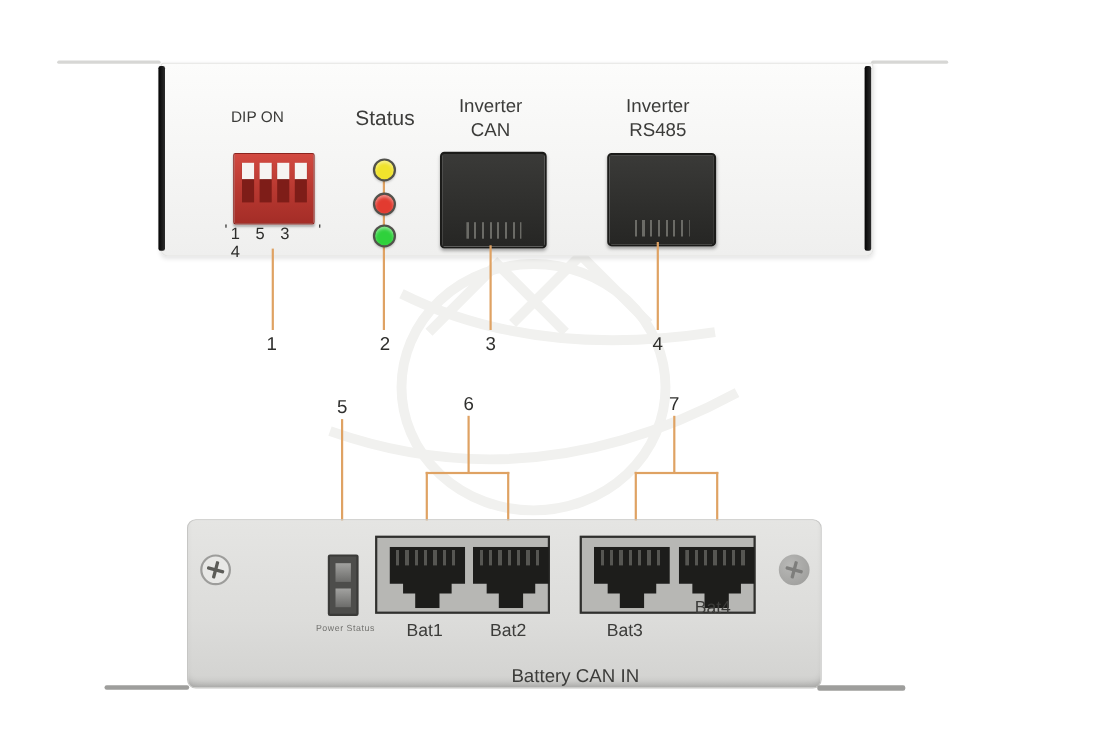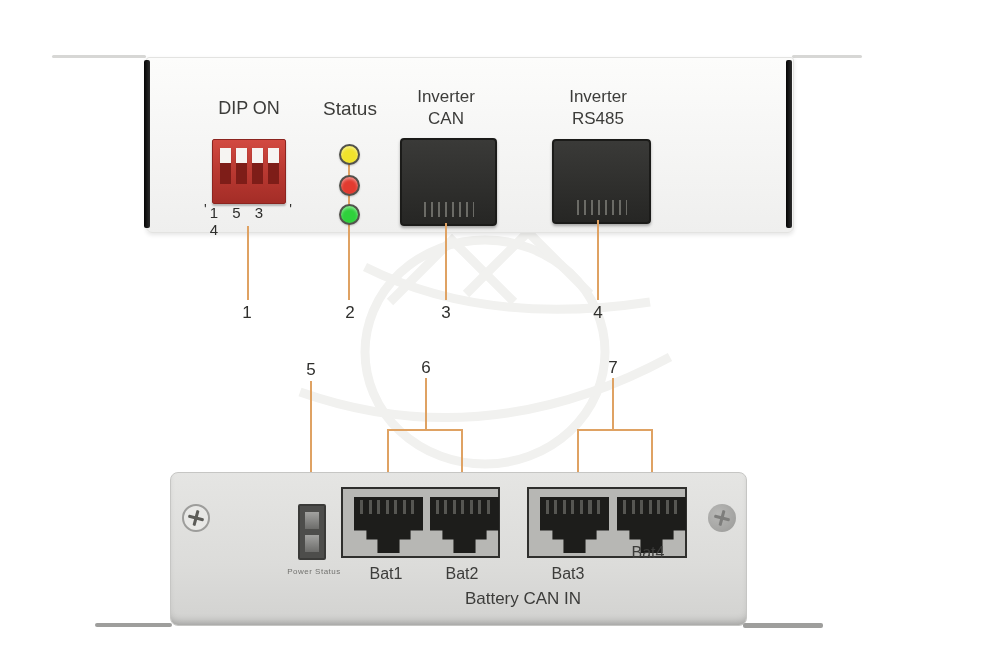--- a/index.html
+++ b/index.html
@@ -64,21 +64,21 @@
     background:linear-gradient(180deg,#a2a2a0,#6c6c6a);}
   .psu-lbl{font-size:8px;color:#72726f;letter-spacing:0.5px;}
 
   .rj-group{background:#b7b7b4;border:2px solid #2f2f2d;box-sizing:border-box;}
   .jack{position:absolute;top:8px;width:69px;height:56px;background:#1d1d1b;
     clip-path:polygon(0% 0%,100% 0%,100% 60%,82% 60%,82% 76%,66% 76%,66% 100%,34% 100%,34% 76%,18% 76%,18% 60%,0% 60%);}
   .jack .teeth{position:absolute;top:3px;left:8%;width:84%;height:14px;
     background:repeating-linear-gradient(90deg,#565652 0 3px,transparent 3px 8.5px);}
 
   .bat-lbl{font-size:16px;color:#3c3c3a;text-align:center;width:60px;}
-  .caption{font-size:17px;color:#3c3c3a;text-align:center;}
+  .caption{font-size:17px;color:#3c3c3a;text-align:center;margin-top:16px;}
 </style>
 </head>
 <body>
 
 <div id="stage">
 
   <svg class="abs wm-globe" style="left:270px;top:232px;width:440px;height:240px;" viewBox="0 0 440 240">
     <g fill="none" stroke="#f1f1ef" stroke-width="9">
       <ellipse cx="215" cy="120" rx="120" ry="112"></ellipse>
       <path d="M 120,70 L 182,8 L 244,70"></path>
@@ -88,21 +88,21 @@
     </g>
   </svg>
 
   <div class="abs flange" style="left:52px;top:55px;width:94px;height:3px;"></div>
   <div class="abs flange" style="left:792px;top:55px;width:70px;height:3px;"></div>
 
   <div class="abs panel-top"></div>
   <div class="abs edge-bar" style="left:144px;top:60px;height:168px;"></div>
   <div class="abs edge-bar" style="left:786px;top:60px;height:168px;"></div>
 
-  <div class="abs lbl" style="left:201px;top:98px;width:96px;font-size:18px;">DIP ON</div>
+  <div class="abs lbl" style="left:186px;top:98px;width:96px;font-size:14px;">DIP ON</div>
   <div class="abs dip-box">
     <div class="dip-sw" style="left:7px;">
         <div class="dip-pad"></div>
         <div class="dip-stem"></div>
       </div>
     <div class="dip-sw" style="left:23px;">
         <div class="dip-pad"></div>
         <div class="dip-stem"></div>
       </div>
     <div class="dip-sw" style="left:39px;">

